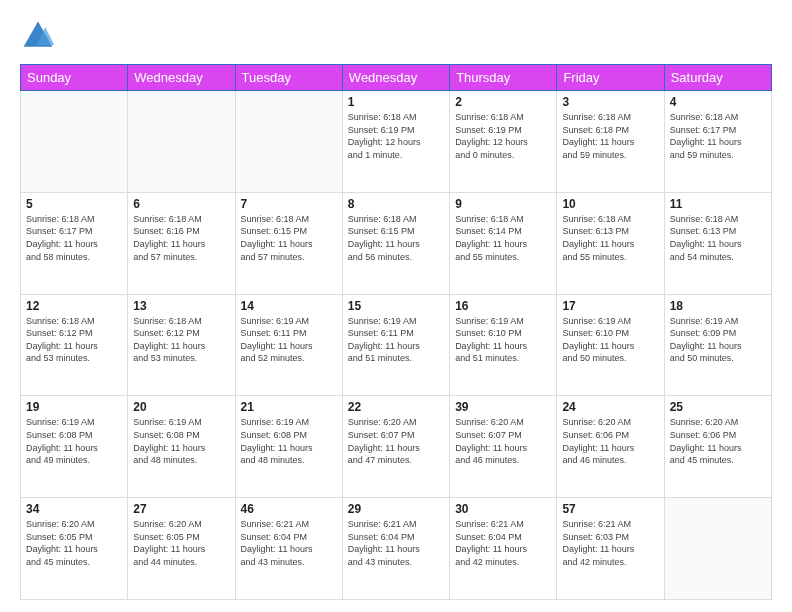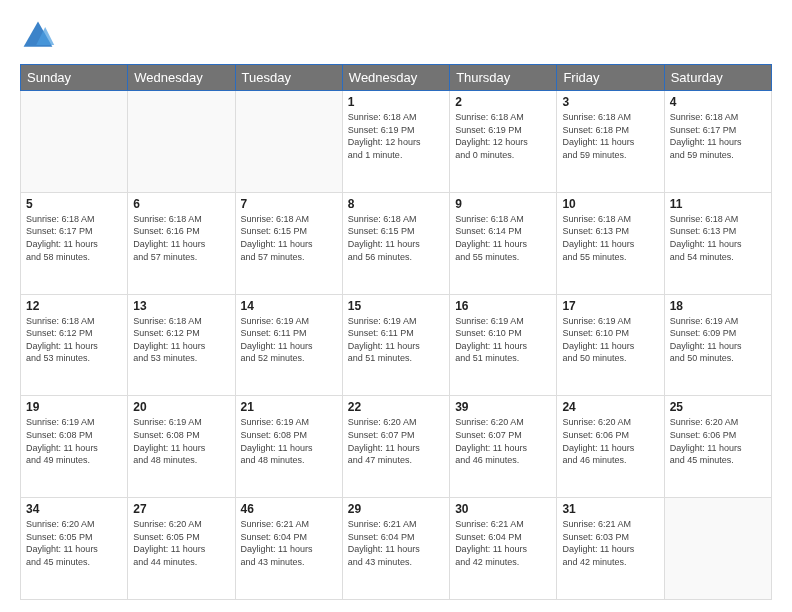--- a/index.html
+++ b/index.html
@@ -61,21 +61,21 @@
       color: #555;
     }
     .calendar {
       flex: 1;
       border: 1px solid #ccc;
       border-collapse: collapse;
       width: 100%;
       table-layout: fixed;
     }
     .calendar th {
-      background-color: #737373;
+      background-color: #d946ef;
       color: #fff;
       text-align: left;
       padding: 5px 6px;
       font-size: 13px;
       font-weight: normal;
       border: 1px solid #2b6cbf;
     }
     .calendar td {
       vertical-align: top;
       border: 1px solid #ddd;
@@ -355,21 +355,21 @@
 and 43 minutes.</div>
           </td>
           <td>
             <span class="day-number">30</span>
             <div class="day-info" style="white-space: pre-line;">Sunrise: 6:21 AM
 Sunset: 6:04 PM
 Daylight: 11 hours
 and 42 minutes.</div>
           </td>
           <td>
-            <span class="day-number">31</span>
+            <span class="day-number">57</span>
             <div class="day-info" style="white-space: pre-line;">Sunrise: 6:21 AM
 Sunset: 6:03 PM
 Daylight: 11 hours
 and 42 minutes.</div>
           </td>
           <td class="empty"></td>
         </tr>
       </tbody>
   </table>
 </div>

